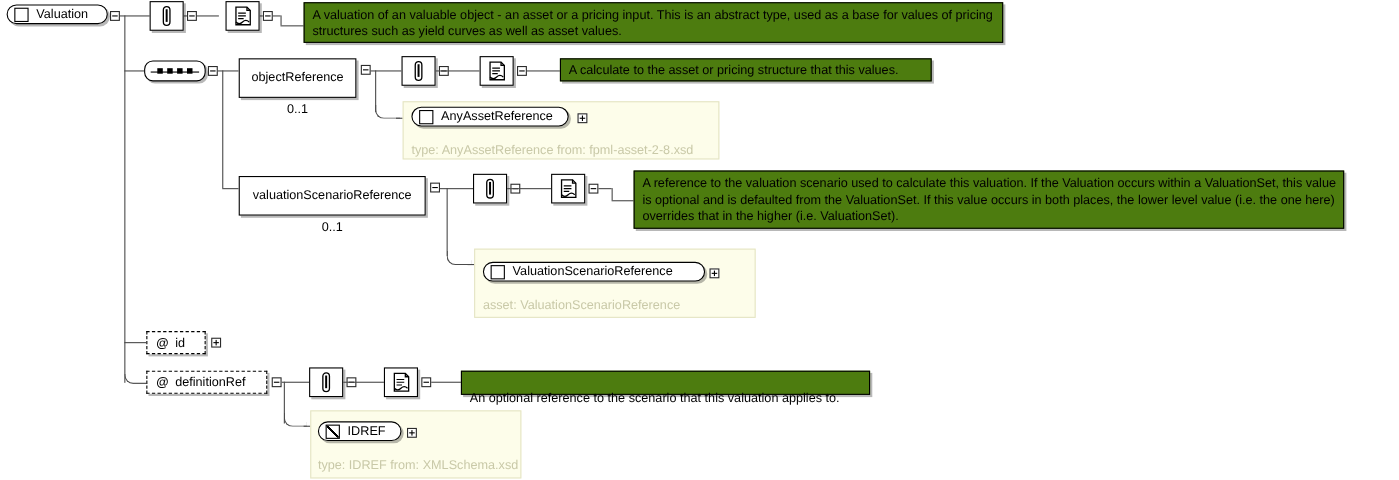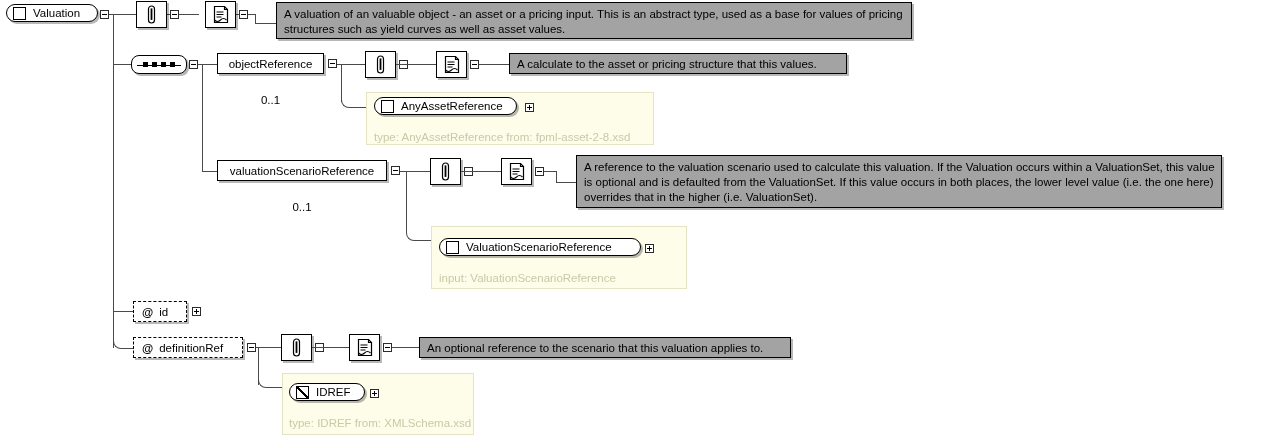--- a/index.html
+++ b/index.html
@@ -32,21 +32,21 @@
         padding:0 9px 0 6px;height:18px;white-space:nowrap;
         box-shadow:2px 2px 0 rgba(0,0,0,.28);}
   .node .sq{width:11px;height:11px;border:1.6px solid #000;background:#fff;
             margin-right:7px;flex:none;position:relative;}
   .node .sq.simple::after{content:"";position:absolute;left:0;top:0;width:100%;height:100%;
             background:linear-gradient(to top right,transparent 45%,#000 45%,#000 56%,transparent 56%);}
   .node .lbl{line-height:11px;}
 
   
   .rect{position:absolute;box-sizing:border-box;background:#ffffff;border:1px solid #000000;
-        height:21px;display:flex;align-items:center;justify-content:center;
+        height:36px;display:flex;align-items:center;justify-content:center;
         padding:0 8px;white-space:nowrap;box-shadow:2px 2px 0 rgba(0,0,0,.28);}
 
   
   .attr{position:absolute;box-sizing:border-box;background:#ffffff;border:1.3px dashed #000000;
         height:21px;display:flex;align-items:center;padding:0 8px;white-space:nowrap;
         box-shadow:2px 2px 0 rgba(0,0,0,.28);}
   .attr .at{margin-right:6px;font-weight:bold;}
 
   
   .seq{position:absolute;box-sizing:border-box;background:#ffffff;border:1px solid #000;
@@ -55,21 +55,21 @@
   .seq i{display:block;width:5px;height:5px;background:#000;}
   .seq .bar{position:absolute;left:5px;right:5px;top:9px;height:1px;background:#000;}
 
   
   .ibox{position:absolute;box-sizing:border-box;width:31px;height:27px;background:#fff;
         border:1px solid #000;box-shadow:2px 2px 0 rgba(0,0,0,.28);
         display:flex;align-items:center;justify-content:center;}
   .ibox svg{display:block;}
 
   
-  .doc{position:absolute;box-sizing:border-box;background:#a3a3a3;border:1px solid #000000;
+  .doc{position:absolute;box-sizing:border-box;background:#4d7c0f;border:1px solid #000000;
        box-shadow:2px 2px 0 rgba(0,0,0,.28);padding:4px 6px 3px 7px;
        font-size:11.5px;line-height:15px;}
 
   
   .tpanel{position:absolute;box-sizing:border-box;background:#fdfdea;border:1px solid #e4e4c4;}
   .tlabel{position:absolute;color:#c9c9a8;font-size:11.5px;white-space:nowrap;}
 </style>
 </head>
 <body>
 
@@ -211,21 +211,21 @@
   <span>A reference to the valuation scenario used to calculate this valuation. If the Valuation occurs within a ValuationSet, this value is optional and is defaulted from the ValuationSet. If this value occurs in both places, the lower level value (i.e. the one here) overrides that in the higher (i.e. ValuationSet).</span>
 </div>
 
 <div class="tpanel" style="left:431px;top:226px;width:256px;height:63px;"></div>
 <div class="node" style="left:439px;top:238px;width:202px;">
   <span class="sq"></span>
   <span class="lbl">ValuationScenarioReference</span>
 </div>
 <div class="pm plus" style="left:645px;top:244px;"></div>
 <div class="tlabel" style="left:439px;top:272px;">
-  <span>input: ValuationScenarioReference</span>
+  <span>asset: ValuationScenarioReference</span>
 </div>
 
 <div class="attr" style="left:133px;top:301px;width:54px;">
   <span class="at">@</span>
   <span>id</span>
 </div>
 <div class="pm plus" style="left:192px;top:307px;"></div>
 
 <div class="attr" style="left:133px;top:337px;width:110px;">
   <span class="at">@</span>
@@ -251,21 +251,21 @@
   <svg width="17" height="19" viewBox="0 0 17 19">
     <path d="M2.5 1.5 h10 l3 3 v13 h-13 z" fill="#fff" stroke="#000" stroke-width="1.2"></path>
     <path d="M12.5 1.5 v3 h3" fill="none" stroke="#000" stroke-width="1.2"></path>
     <path d="M4.5 7 h7 M4.5 9.5 h7 M4.5 12 h5" stroke="#000" stroke-width="1.1"></path>
     <path d="M2.5 15 q3 3 6 0 q3 -3 6 0" fill="none" stroke="#000" stroke-width="1.1"></path>
   </svg>
 </div>
 <div class="pm" style="left:383px;top:343px;"></div>
 <div class="ln lnh" style="left:392px;top:347px;width:27px;"></div>
 
-<div class="doc" style="left:419px;top:337px;width:372px;height:21px;padding-top:3px;">
+<div class="doc" style="left:419px;top:337px;width:372px;height:21px;padding-top:17px;">
   <span>An optional reference to the scenario that this valuation applies to.</span>
 </div>
 
 <div class="tpanel" style="left:282px;top:373px;width:192px;height:62px;"></div>
 <div class="node" style="left:289px;top:383px;width:76px;">
   <span class="sq simple"></span>
   <span class="lbl">IDREF</span>
 </div>
 <div class="pm plus" style="left:370px;top:389px;"></div>
 <div class="tlabel" style="left:289px;top:417px;text-align:right;">

